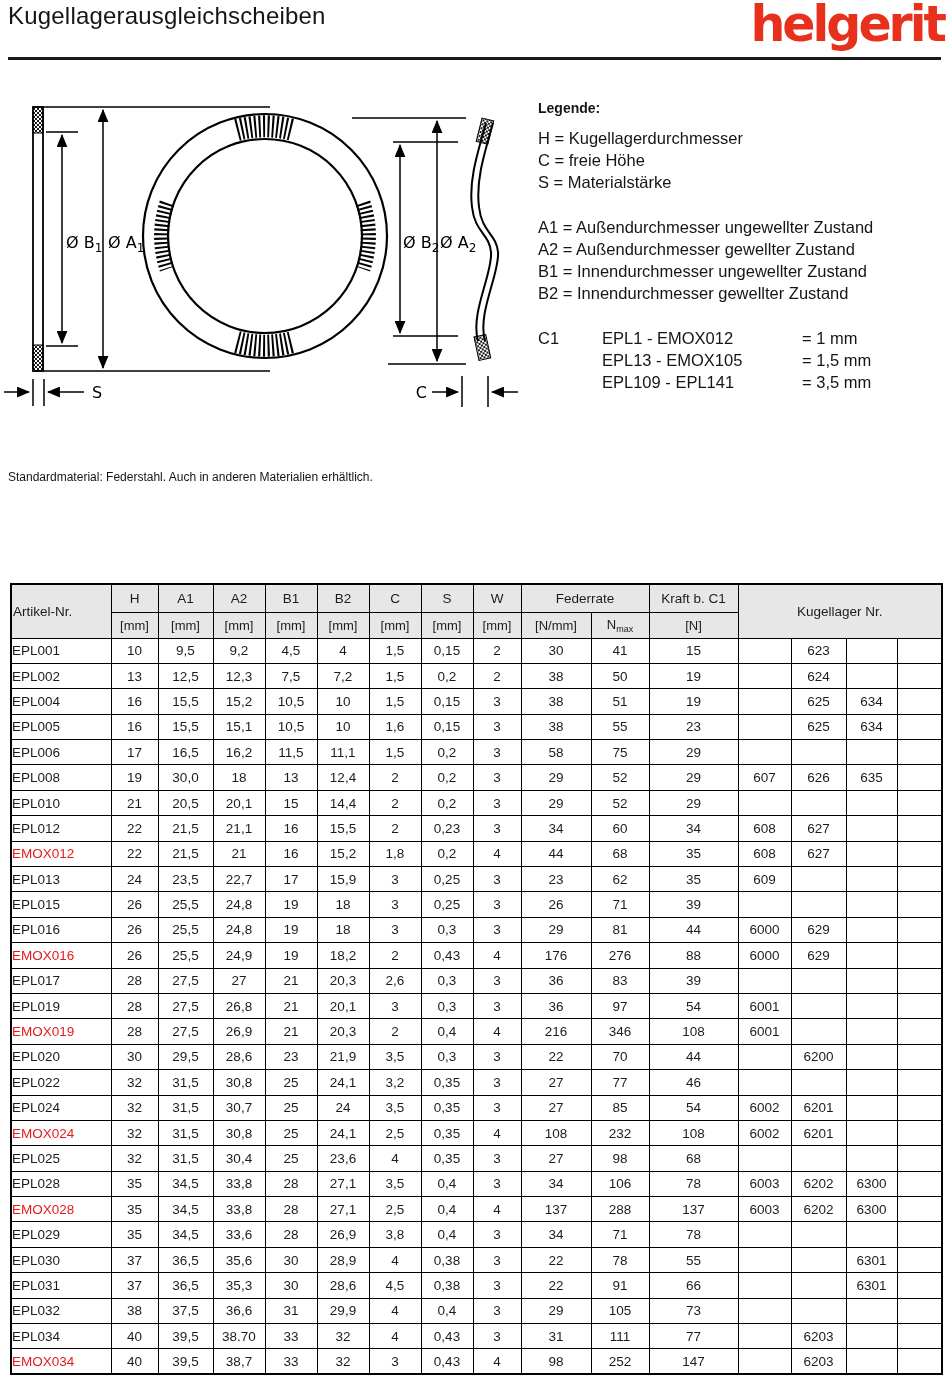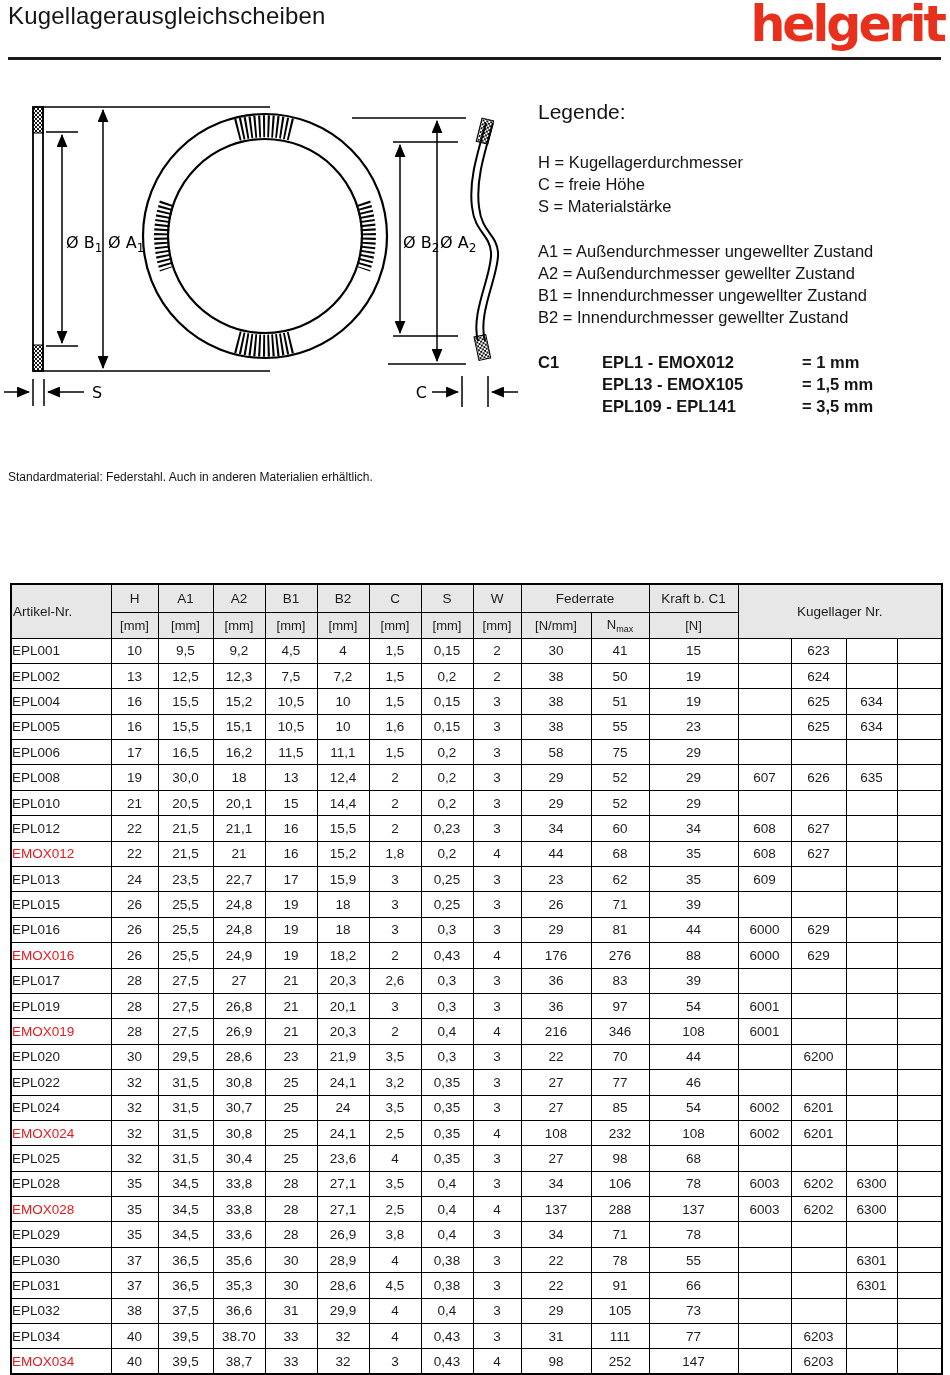--- a/index.html
+++ b/index.html
@@ -17,26 +17,26 @@
   .page-title{position:absolute;left:8px;top:2px;font-size:24px;font-weight:400;letter-spacing:.2px;color:#151515;}
   .logo{position:absolute;right:6px;top:-4px;font-size:49px;font-weight:bold;color:var(--logo-red);letter-spacing:-3px;font-family:"DejaVu Sans",sans-serif;}
   .title-rule{position:absolute;left:8px;right:9px;top:57px;height:3px;background:var(--line);}
 
   .figure{position:absolute;left:0;top:90px;width:530px;height:320px;}
   .figure text{font-family:"DejaVu Sans",sans-serif;font-size:16px;fill:#000;}
   .figure .sub{font-size:12px;}
   .figure .dimtext{font-weight:500;}
 
   .legend{position:absolute;left:538px;top:100px;width:408px;font-size:16.5px;color:#151515;}
-  .legend-heading{font-weight:normal;font-size:21px;margin-bottom:27px;}
+  .legend-heading{font-weight:bold;font-size:14px;margin-bottom:11px;}
   .legend-line{line-height:22px;}
   .legend-group{margin-bottom:23px;}
   .c1-block{margin-top:20px;display:flex;}
-  .c1-label{width:64px;line-height:22px;font-weight:bold;}
-  .c1-row{line-height:22px;display:flex;font-weight:bold;}
+  .c1-label{width:64px;line-height:22px;}
+  .c1-row{line-height:22px;display:flex;}
   .c1-range{width:200px;}
 
   .material-note{position:absolute;left:8px;top:470px;font-size:12px;color:#151515;}
 
   table.spec{
     position:absolute;left:10px;top:583px;width:931px;
     border-collapse:collapse;table-layout:fixed;
     border:2.5px solid #000;
     font-size:13.5px;color:#1c1c1c;
   }

